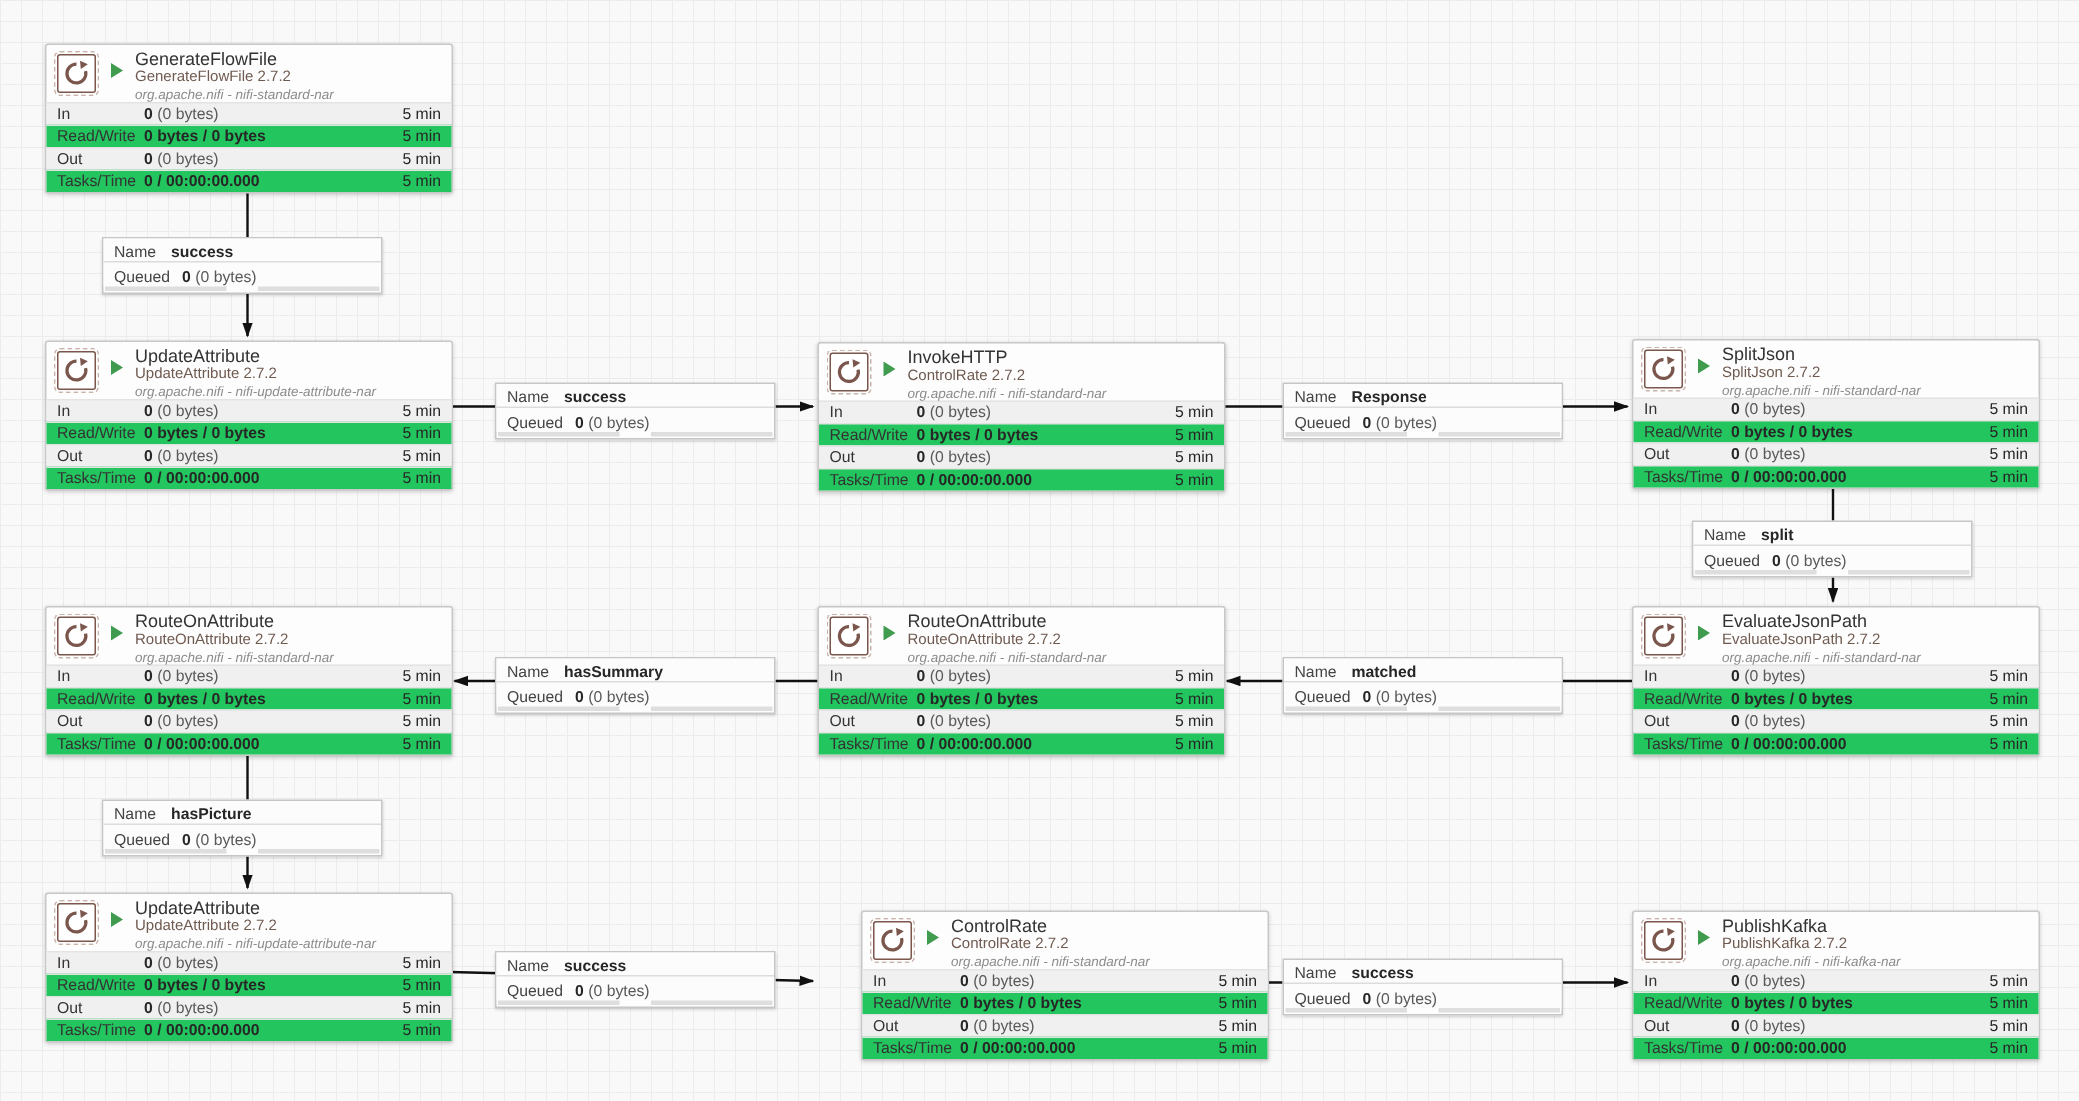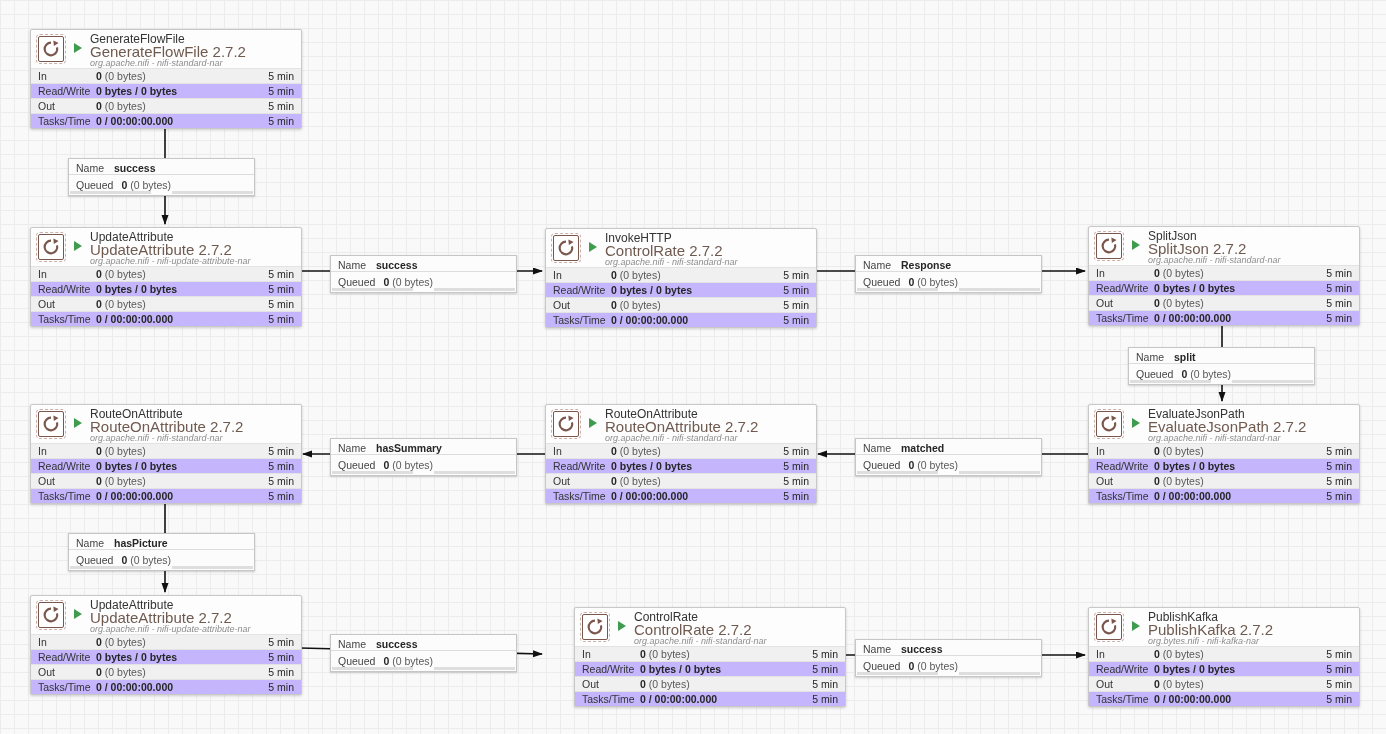--- a/index.html
+++ b/index.html
@@ -29,27 +29,27 @@
   .proc-header{position:relative;height:38px;}
   .proc-icon{
     position:absolute;left:7px;top:6px;width:24px;height:24px;
     border:1px solid #7a564c;border-radius:2px;background:#fff;
     outline:1px dashed #c9b2a9;outline-offset:1px;
     display:flex;align-items:center;justify-content:center;
   }
   .run-icon{position:absolute;left:42px;top:9px;width:10px;height:10px;}
   .proc-titles{position:absolute;left:59px;top:3px;white-space:nowrap;}
   .proc-name{font-size:12px;line-height:13px;color:#333;}
-  .proc-type{font-size:15px;line-height:12px;color:#6f5a50;}
+  .proc-type{font-size:10px;line-height:12px;color:#6f5a50;}
   .proc-bundle{font-size:9px;line-height:11px;color:#8c8c8c;font-style:italic;}
 
   .stat-row{
     display:flex;align-items:center;height:14px;
     font-size:10.5px;line-height:14px;color:#333;
-    padding:0 7px;border-top:1px solid #e3e3e3;background:#c4b5fd;
+    padding:0 7px;border-top:1px solid #e3e3e3;background:#22c55e;
   }
   .stat-row.shade{background:#f0f0f0;}
   .stat-label{width:58px;flex:none;color:#333;}
   .stat-value{flex:1;white-space:nowrap;}
   .stat-value b{font-weight:700;color:#262626;}
   .dim{color:#595959;margin-left:3px;}
   .stat-window{flex:none;color:#262626;}
 
   
   .conn-slot{position:absolute;z-index:3;}
@@ -478,21 +478,21 @@
         </svg>
       </span>
       <span class="run-icon">
         <svg viewBox="0 0 10 10" width="10" height="10" aria-hidden="true">
           <path d="M1 0 L9 5 L1 10 Z" fill="#3f9b4e"></path>
         </svg>
       </span>
       <div class="proc-titles">
         <div class="proc-name">PublishKafka</div>
         <div class="proc-type">PublishKafka 2.7.2</div>
-        <div class="proc-bundle">org.bytes.nifi - nifi-kafka-nar</div>
+        <div class="proc-bundle">org.apache.nifi - nifi-kafka-nar</div>
       </div>
     </div>
     <div class="stat-row shade">
       <span class="stat-label">In</span>
       <span class="stat-value"><b>0</b><span class="dim">(0 bytes)</span></span>
       <span class="stat-window">5 min</span>
     </div>
     <div class="stat-row">
       <span class="stat-label">Read/Write</span>
       <span class="stat-value"><b>0 bytes / 0 bytes</b></span>

